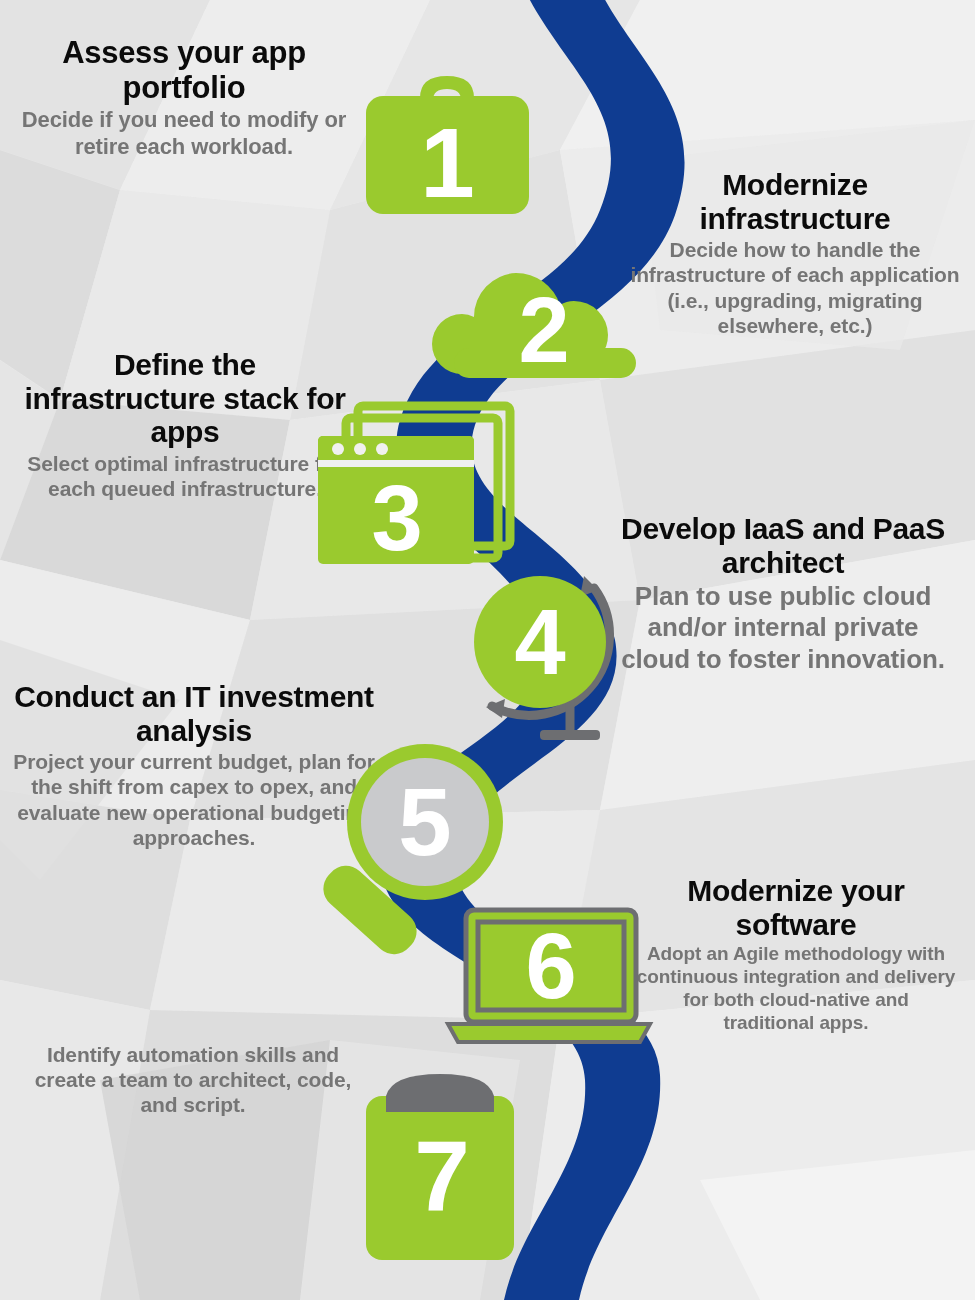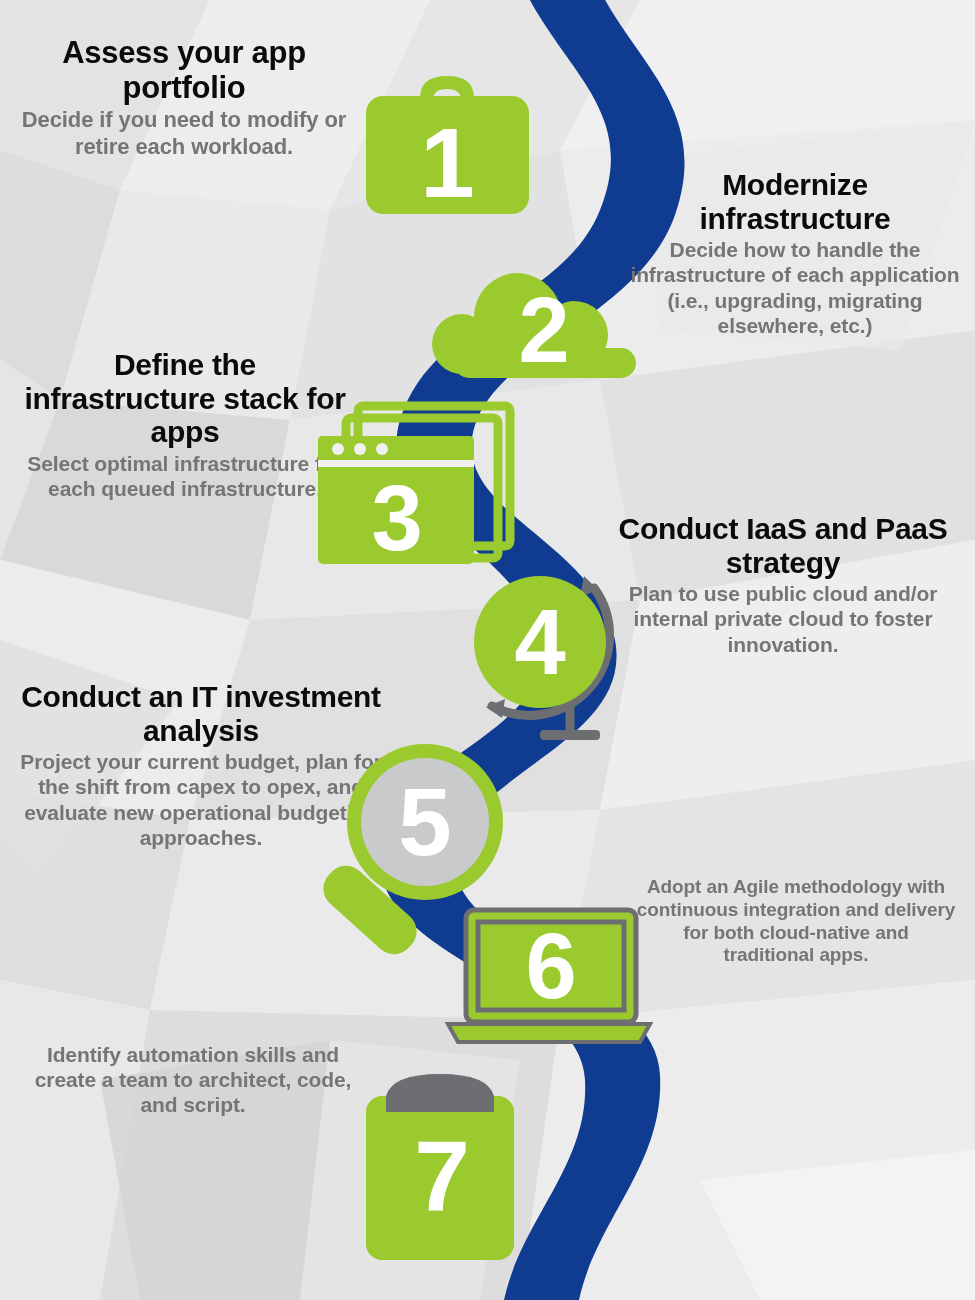--- a/index.html
+++ b/index.html
@@ -44,23 +44,23 @@
   #txt2 { left:630px; top:168px; width:330px; }
   #txt2 .title{ font-size:30px; }
   #txt2 .body { font-size:21px; }
 
   #txt3 { left:20px;   top:348px; width:330px; }
   #txt3 .title{ font-size:30px; }
   #txt3 .body { font-size:21px; }
 
   #txt4 { left:618px; top:512px; width:330px; }
   #txt4 .title{ font-size:30px; }
-  #txt4 .body { font-size:21px;text-align:center; }
-
-  #txt5 { left:12px;   top:680px; width:378px; }
+  #txt4 .body { font-size:26px;text-align:center; }
+
+  #txt5 { left:5px;   top:680px; width:378px; }
   #txt5 .title{ font-size:30px; }
   #txt5 .body { font-size:21px; }
 
   #txt6 { left:636px; top:874px; width:320px; }
   #txt6 .title{ font-size:30px; }
   #txt6 .body { font-size:19px; }
 
   #txt7 { left:28px;  top:1040px; width:330px; }
   #txt7 .title{ font-size:30px; }
   #txt7 .body { font-size:21px;text-align:center; }
@@ -148,30 +148,31 @@
     <div class="title">Assess your app portfolio</div>
     <div class="body">Decide if you need to modify or retire each workload.</div>
   </div>
 
   <div class="txt t-left" id="txt3">
     <div class="title">Define the infrastructure stack for apps</div>
     <div class="body">Select optimal infrastructure for each queued infrastructure.</div>
   </div>
 
   <div class="txt t-right" id="txt4">
-    <div class="title">Conduct IaaS and PaaS strategy</div>
+    <div class="title">Develop IaaS and PaaS architect</div>
     <div class="body">Plan to use public cloud and/or internal private cloud to foster innovation.</div>
   </div>
 
   <div class="txt t-left" id="txt5">
     <div class="title">Conduct an IT investment analysis</div>
     <div class="body">Project your current budget, plan for the shift from capex to opex, and evaluate new operational budgeting approaches.</div>
   </div>
 
   <div class="txt t-right" id="txt6">
+    <div class="title">Modernize your software</div>
     <div class="body">Adopt an Agile methodology with continuous integration and delivery for both cloud-native and traditional apps.</div>
   </div>
 
   <div class="txt t-left" id="txt7">
     <div class="body">Identify automation skills and create a team to architect, code, and script.</div>
   </div>
 
   <div class="icon" id="icon1">
     <svg viewBox="0 0 175 160" width="175" height="160">
       <path d="M60 36 q0 -22 27 -22 q27 0 27 22 l0 14 l-13 0 l0 -12 q0 -11 -14 -11 q-14 0 -14 11 l0 12 l-13 0 Z" fill="#9ACA2E"></path>

